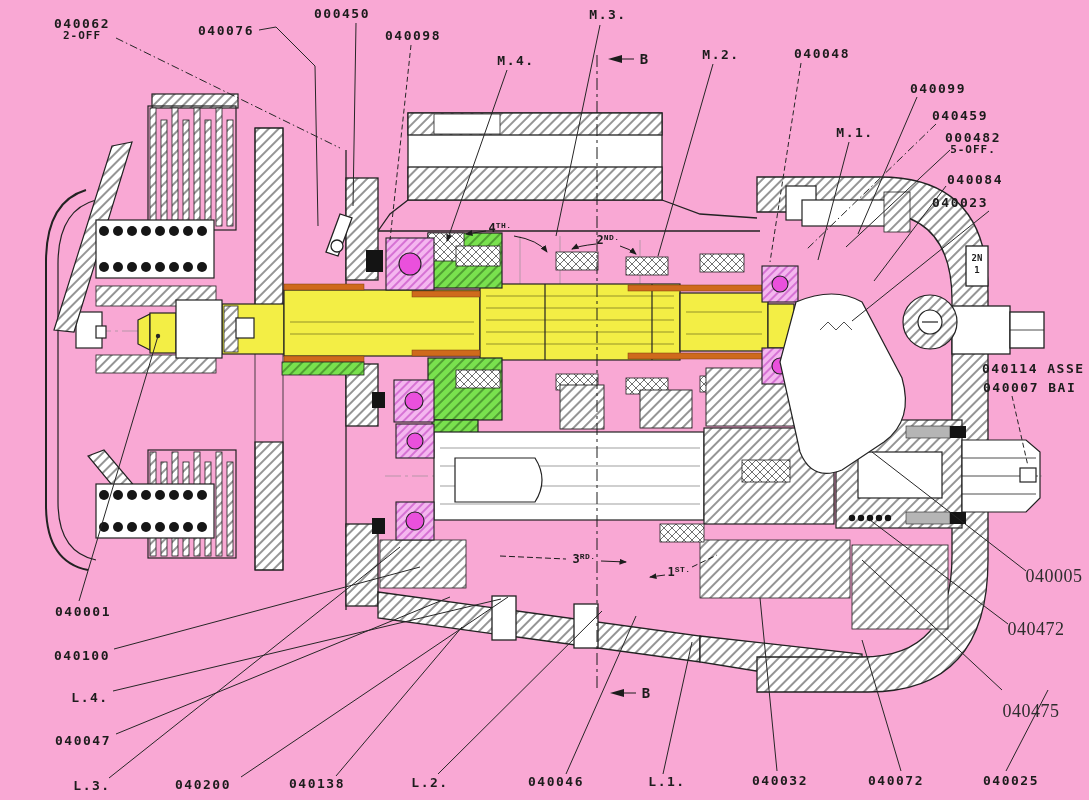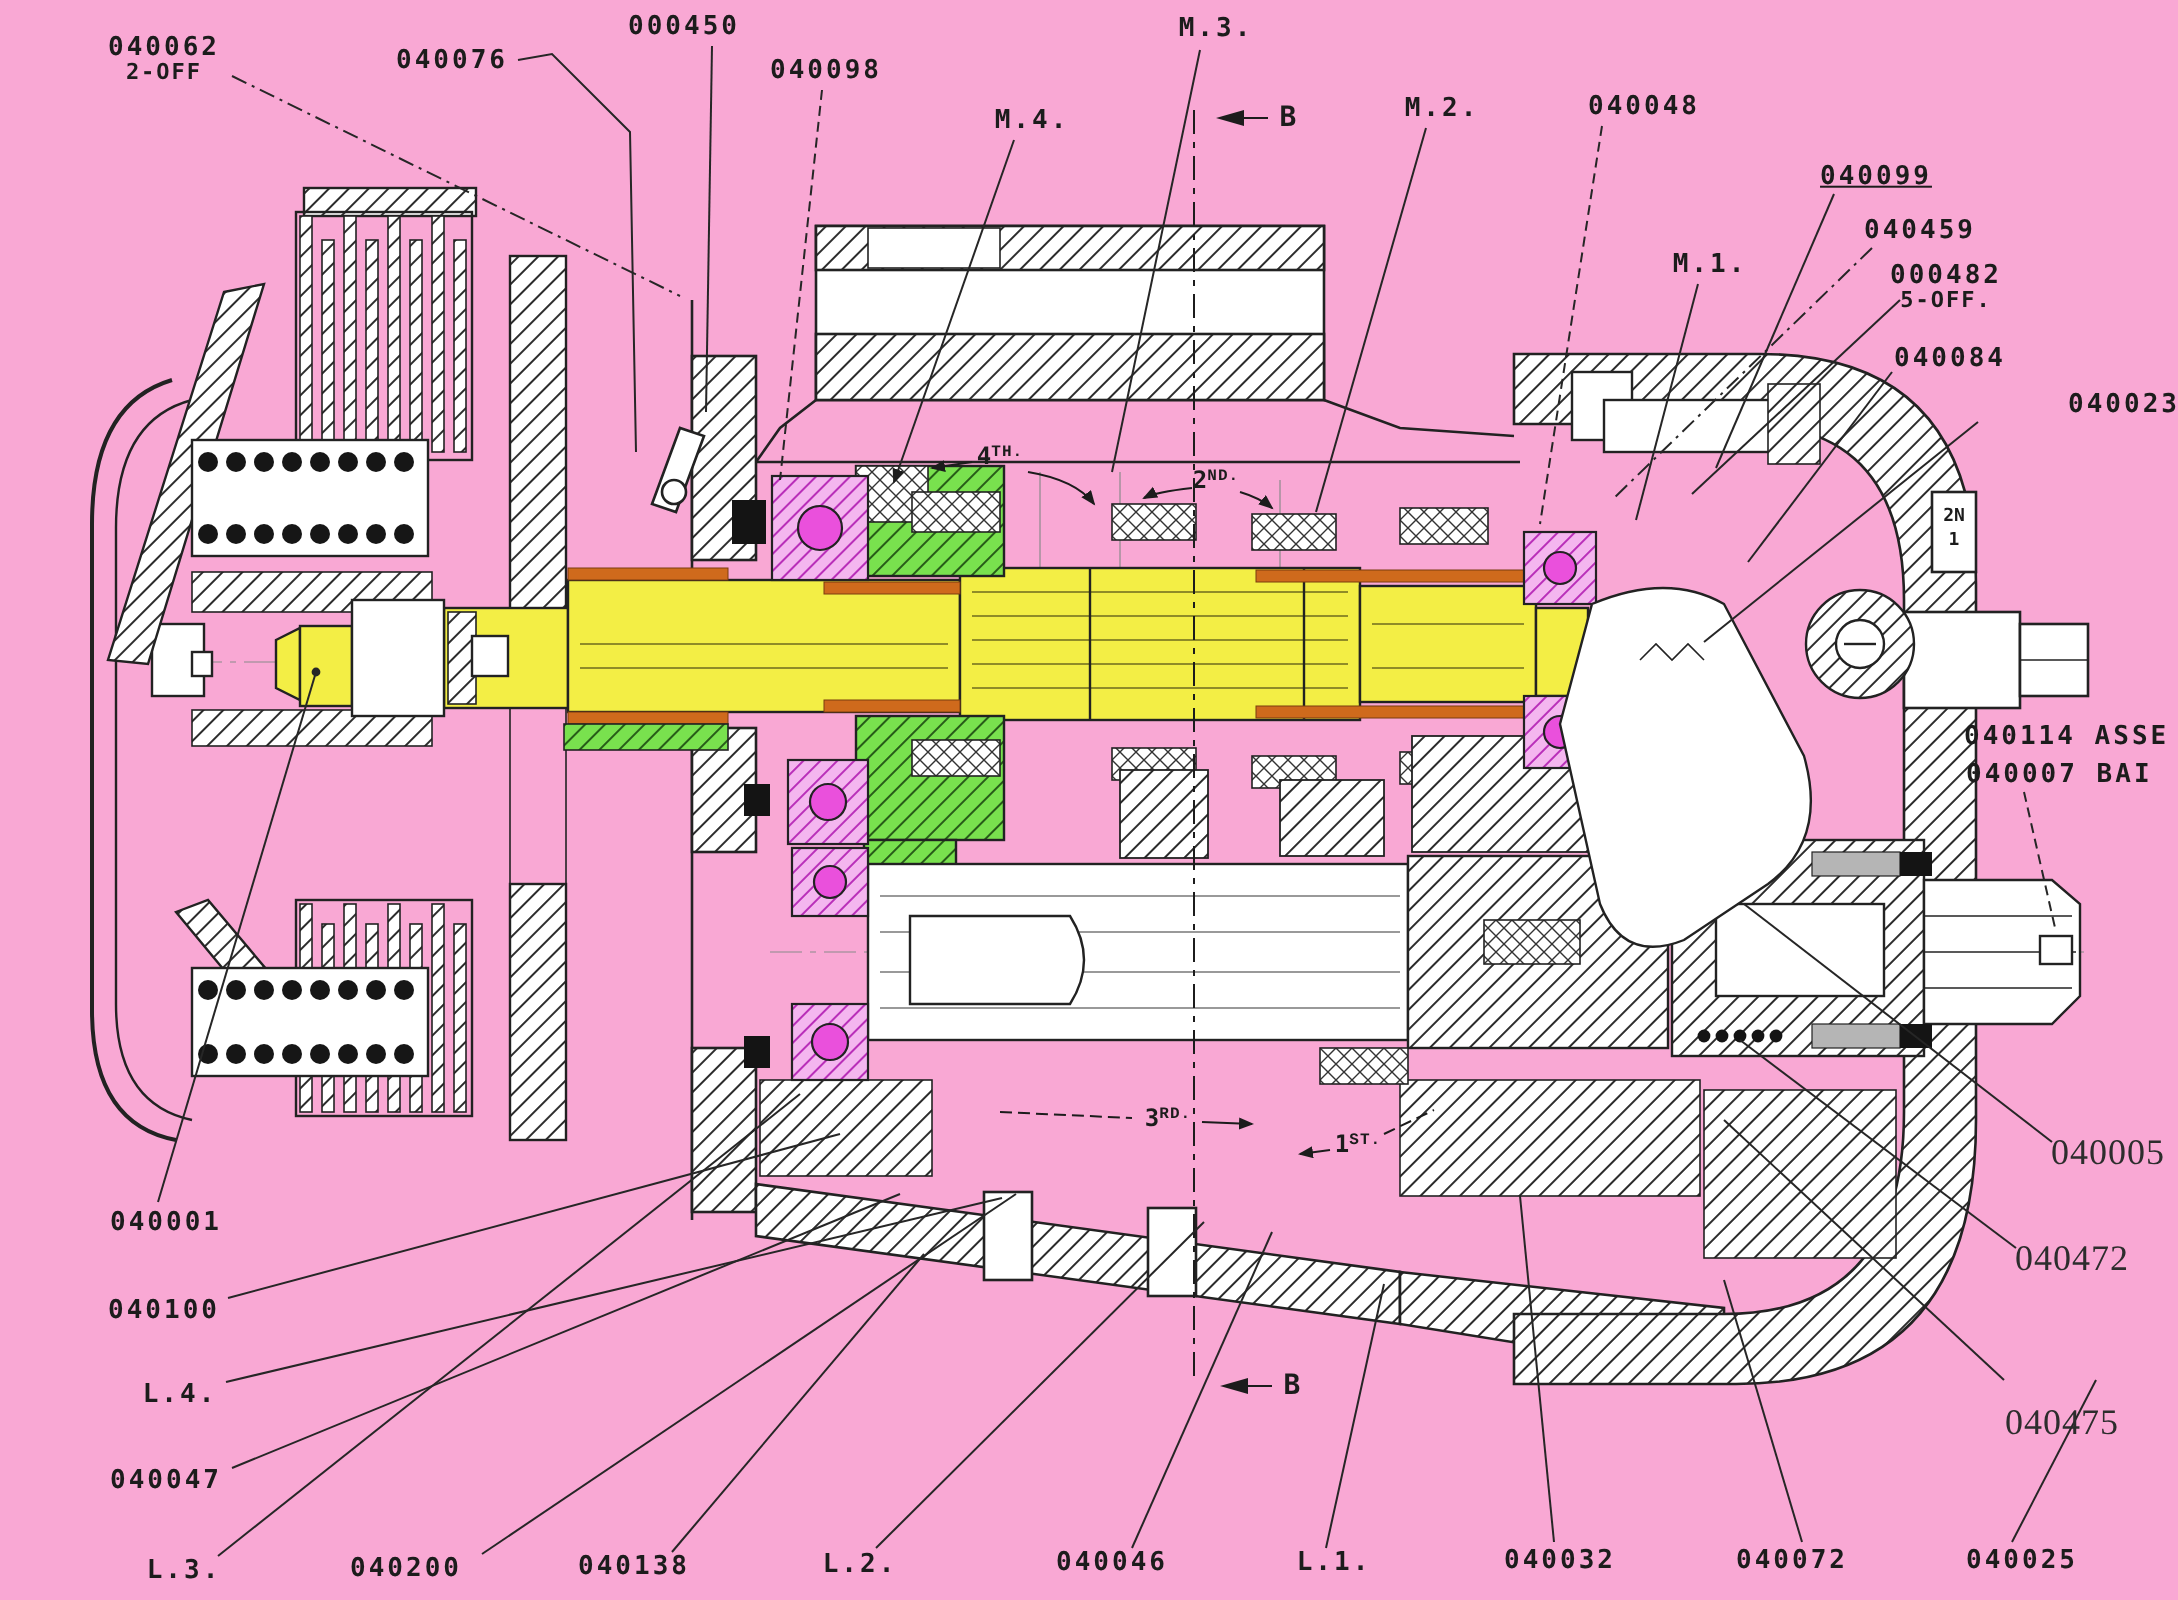--- a/index.html
+++ b/index.html
@@ -369,37 +369,37 @@
       </div>
       <div class="label hand" style="left: 608px; top: 15px;">
         <div>M.3.</div>
       </div>
       <div class="label hand" style="left: 721px; top: 55px;">
         <div>M.2.</div>
       </div>
       <div class="label hand" style="left: 822px; top: 54px;">
         <div>040048</div>
       </div>
-      <div class="label hand" style="left: 938px; top: 89px; text-decoration: underline;">
+      <div class="label hand" style="left: 938px; top: 89px;">
         <div>040099</div>
       </div>
       <div class="label hand" style="left: 855px; top: 133px;">
         <div>M.1.</div>
       </div>
       <div class="label hand" style="left: 960px; top: 116px;">
         <div>040459</div>
       </div>
       <div class="label hand" style="left: 973px; top: 144px;">
         <div>000482</div>
         <div class="sub">5-OFF.</div>
       </div>
       <div class="label hand" style="left: 975px; top: 180px;">
         <div>040084</div>
       </div>
-      <div class="label hand" style="left: 1062px; top: 203px; text-align: right;">
+      <div class="label hand" style="left: 960px; top: 203px; text-align: right;">
         <div>040023</div>
       </div>
       <div class="label hand left" style="left: 982px; top: 369px;">
         <div>040114 ASSE</div>
       </div>
       <div class="label hand left" style="left: 983px; top: 388px;">
         <div>040007 BAI</div>
       </div>
       <div class="label hand" style="left: 83px; top: 612px;">
         <div>040001</div>

